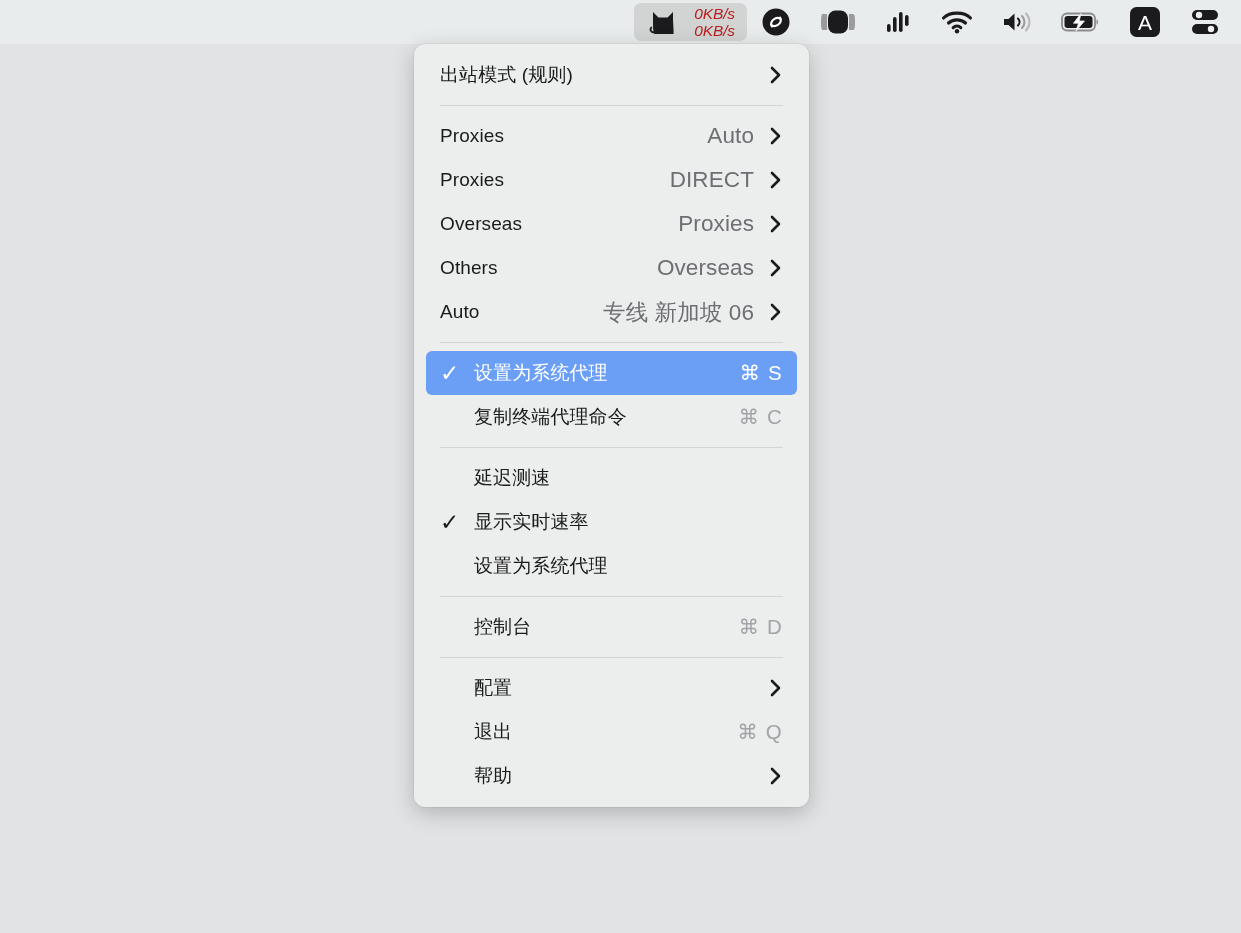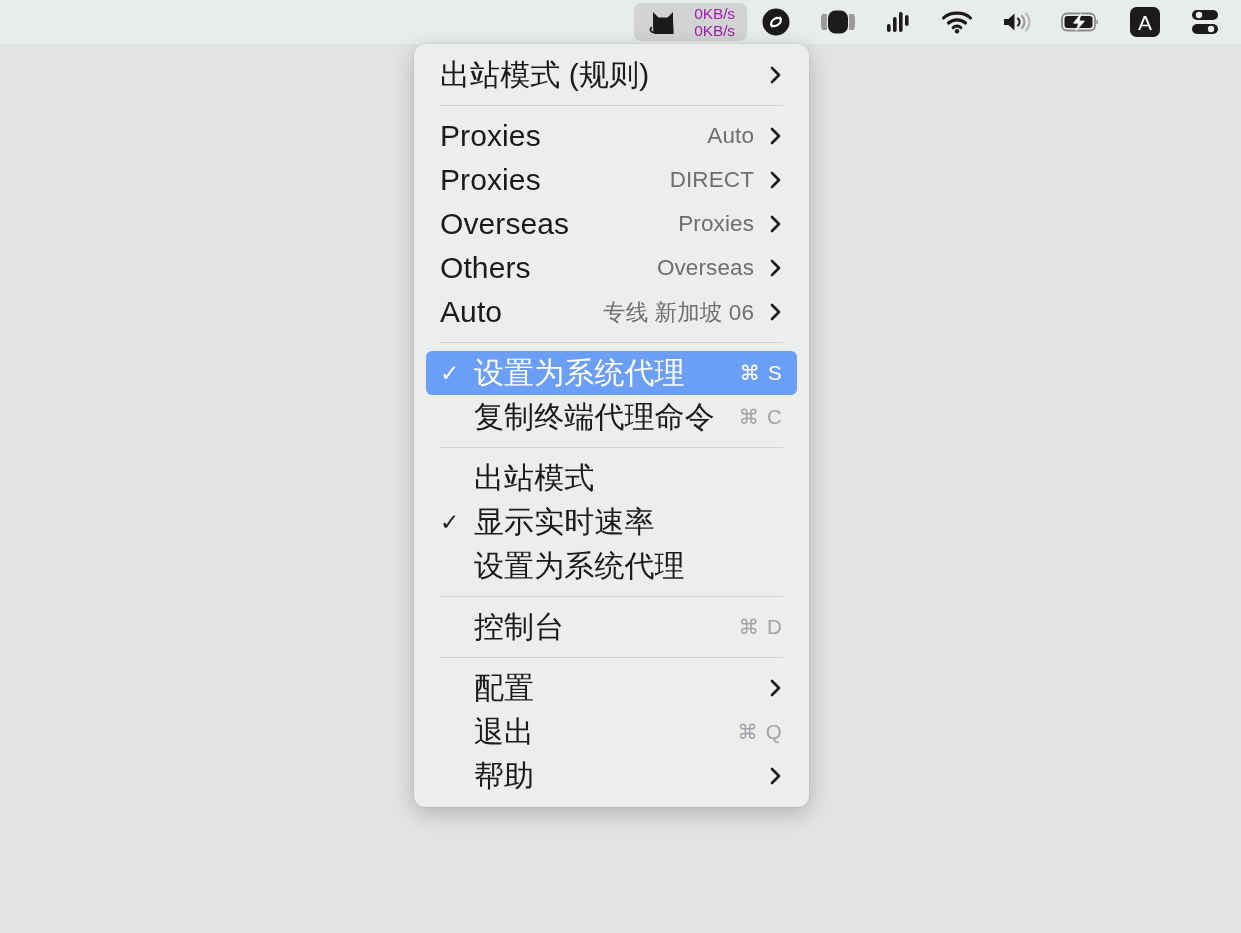--- a/index.html
+++ b/index.html
@@ -33,22 +33,23 @@
 
   
   #clash-group { display:flex; align-items:center; gap:14px; }
   .cat {
     position:relative; width:34px; height:30px;
   }
   .cat svg { display:block; }
   .speed {
     display:flex; flex-direction:column;
     font-size:15.5px; line-height:17px;
-    color:#a21caf; text-align:right;
+    color:#b91c1c; text-align:right;
     letter-spacing:-0.1px;
+    font-style:italic;
   }
 
   .icon-wrap { display:flex; align-items:center; justify-content:center; }
 
   
   #menu {
     position:absolute;
     left:414px; top:44px;
     width:395px;
     background:#eceded;
@@ -59,21 +60,21 @@
   .row {
     position:relative;
     height:44px;
     display:flex; align-items:center;
     margin:0 12px;
     padding:0 14px 0 14px;
     border-radius:6px;
   }
   .row.highlight { background:#6b9ff5; }
   .label {
-    font-size:30px;
+    font-size:19px;
     color:#1b1b1d;
     white-space:nowrap;
     letter-spacing:0.1px;
   }
   .row.highlight .label { color:#ffffff; }
   .value {
     margin-left:auto;
     font-size:22.5px;
     color:#6e6e73;
     white-space:nowrap;
@@ -283,21 +284,21 @@
     <span class="shortcut">⌘ S</span>
   </div>
   <div class="row indent">
     <span class="label">复制终端代理命令</span>
     <span class="shortcut">⌘ C</span>
   </div>
 
   <div class="sep"></div>
 
   <div class="row indent">
-    <span class="label">出站模式</span>
+    <span class="label">延迟测速</span>
   </div>
   <div class="row indent">
     <span class="check">✓</span>
     <span class="label">显示实时速率</span>
   </div>
   <div class="row indent">
     <span class="label">设置为系统代理</span>
   </div>
 
   <div class="sep"></div>

